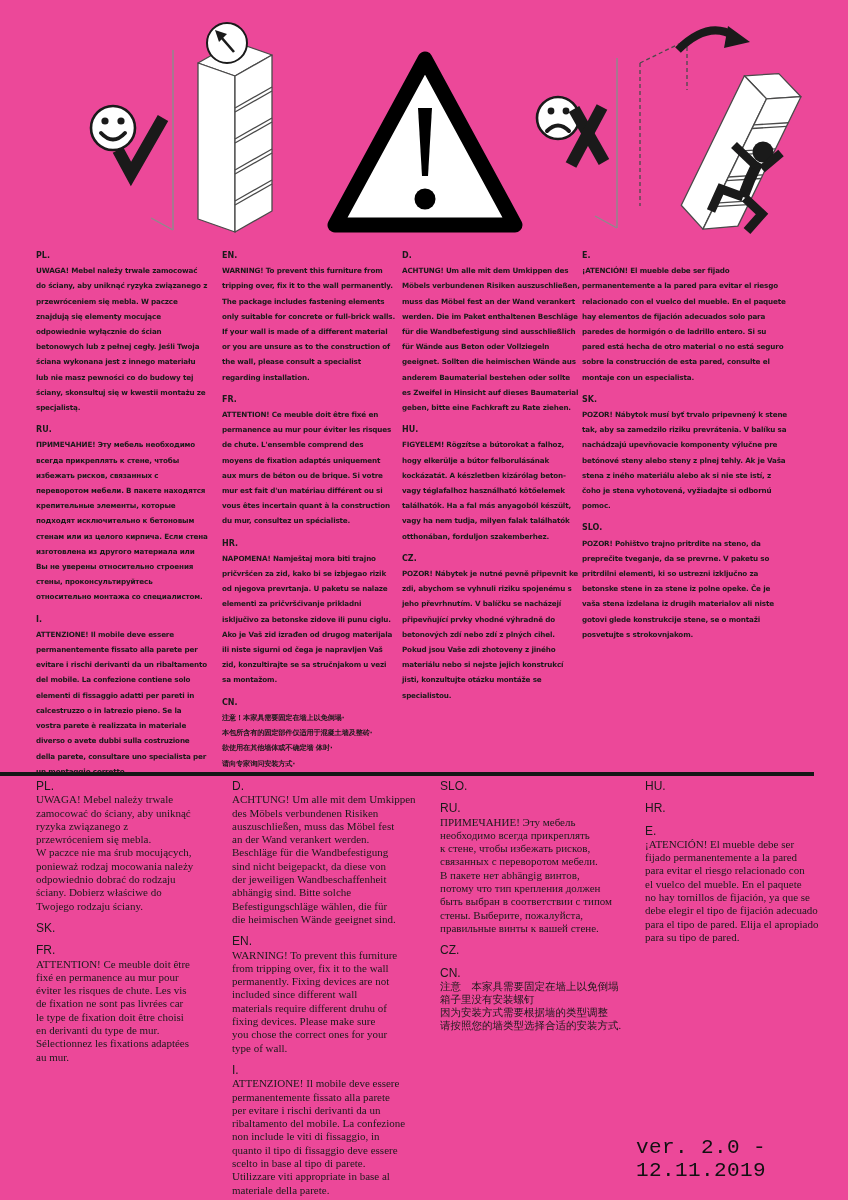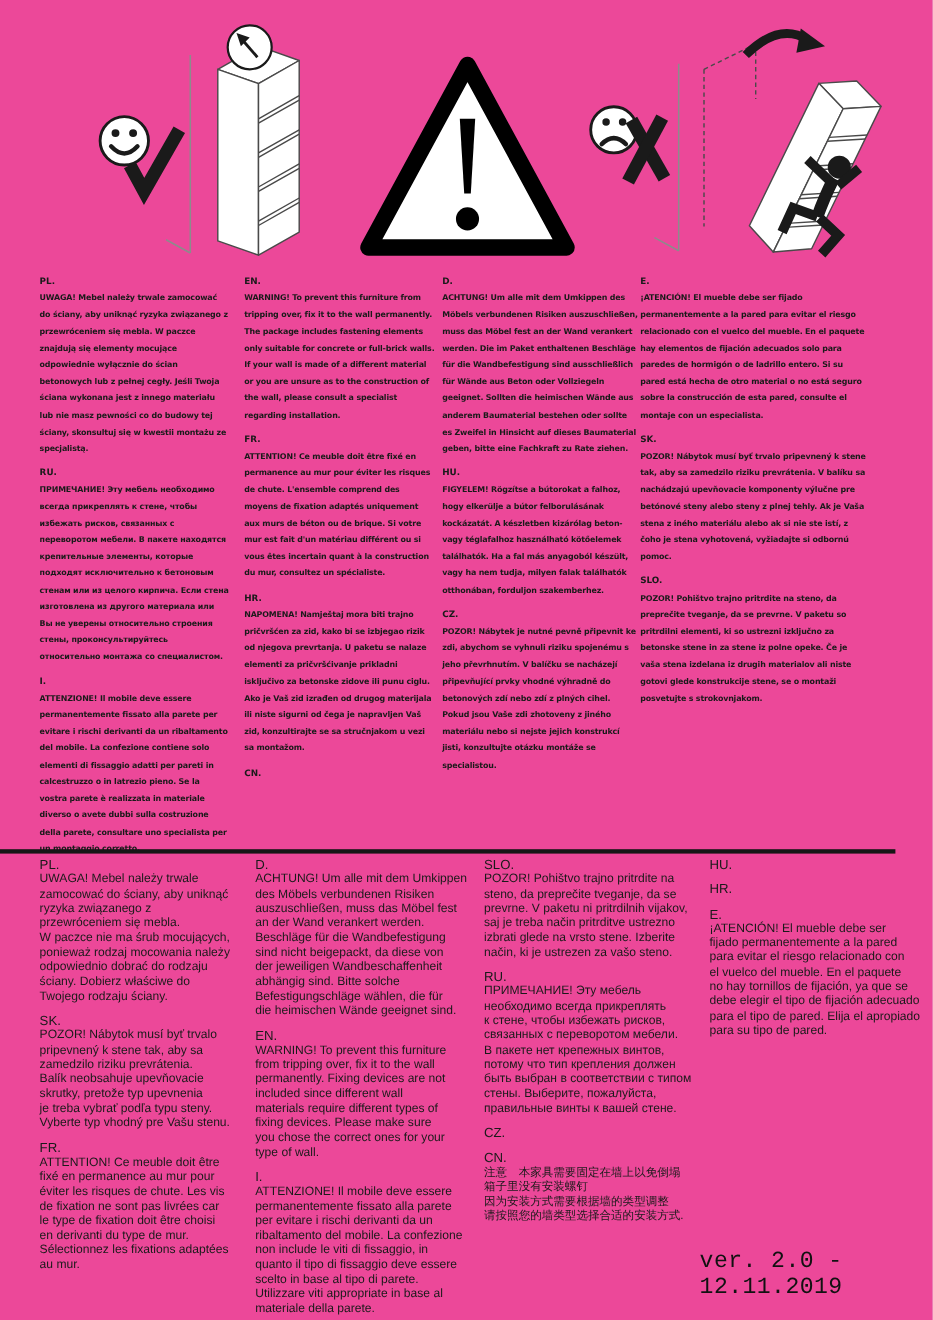--- a/index.html
+++ b/index.html
@@ -27,21 +27,21 @@
   .divider { position:absolute; left:0; top:772px; width:814px; height:4px;
              background:#161616; }
 
   .bottom-col { position:absolute; top:780px; font-family:"Liberation Sans", sans-serif; }
   #bot-col1 { left:36px;  width:194px; }
   #bot-col2 { left:232px; width:206px; }
   #bot-col3 { left:440px; width:204px; }
   #bot-col4 { left:645px; width:202px; }
   .bottom-col .lang-block { margin-bottom:9px; }
   .bottom-col .lang-label { font-size:12px;  line-height:13.3px; }
-  .bottom-col .lang-text  { font-size:11px;  line-height:13.3px; white-space:pre-line; }
+  .bottom-col .lang-text  { font-size:11px;  line-height:13.3px; white-space:pre-line;font-family:Liberation Serif, serif; }
   .bottom-col .cn-text    { font-size:10.5px; line-height:13px; }
 
   .version { position:absolute; left:636px; top:1136px;
              font-family:Liberation Mono, monospace;
              font-size:21px; letter-spacing:0.4px; color:#111; }
 </style>
 </head>
 <body>
 
 <div class="page">
@@ -148,20 +148,24 @@
     <div class="lang-block">
       <div class="lang-label">FR.</div>
       <div class="lang-text">ATTENTION! Ce meuble doit être fixé en permanence au mur pour éviter les risques de chute. L'ensemble comprend des moyens de fixation adaptés uniquement aux murs de béton ou de brique. Si votre mur est fait d'un matériau différent ou si vous êtes incertain quant à la construction du mur, consultez un spécialiste.</div>
     </div>
     <div class="lang-block">
       <div class="lang-label">HR.</div>
       <div class="lang-text">NAPOMENA! Namještaj mora biti trajno pričvršćen za zid, kako bi se izbjegao rizik od njegova prevrtanja. U paketu se nalaze elementi za pričvršćivanje prikladni isključivo za betonske zidove ili punu ciglu. Ako je Vaš zid izrađen od drugog materijala ili niste sigurni od čega je napravljen Vaš zid, konzultirajte se sa stručnjakom u vezi sa montažom.</div>
     </div>
     <div class="lang-block">
       <div class="lang-label">CN.</div>
+      <div class="lang-text">注意！本家具需要固定在墙上以免倒塌·
+本包所含有的固定部件仅适用于混凝土墙及整砖·
+欲使用在其他墙体或不确定墙 体时·
+请向专家询问安装方式·</div>
     </div>
   </div>
 
   <div class="top-col" id="top-col3">
     <div class="lang-block">
       <div class="lang-label">D.</div>
       <div class="lang-text">ACHTUNG! Um alle mit dem Umkippen des Möbels verbundenen Risiken auszuschließen, muss das Möbel fest an der Wand verankert werden. Die im Paket enthaltenen Beschläge für die Wandbefestigung sind ausschließlich für Wände aus Beton oder Vollziegeln geeignet. Sollten die heimischen Wände aus anderem Baumaterial bestehen oder sollte es Zweifel in Hinsicht auf dieses Baumaterial geben, bitte eine Fachkraft zu Rate ziehen.</div>
     </div>
     <div class="lang-block">
       <div class="lang-label">HU.</div>
@@ -198,27 +202,20 @@
 ryzyka związanego z
 przewróceniem się mebla.
 W paczce nie ma śrub mocujących,
 ponieważ rodzaj mocowania należy
 odpowiednio dobrać do rodzaju
 ściany. Dobierz właściwe do
 Twojego rodzaju ściany.</div>
     </div>
     <div class="lang-block">
       <div class="lang-label">SK.</div>
-      <div class="lang-text">POZOR! Nábytok musí byť trvalo
-pripevnený k stene tak, aby sa
-zamedzilo riziku prevrátenia.
-Balík neobsahuje upevňovacie
-skrutky, pretože typ upevnenia
-je treba vybrať podľa typu steny.
-Vyberte typ vhodný pre Vašu stenu.</div>
     </div>
     <div class="lang-block">
       <div class="lang-label">FR.</div>
       <div class="lang-text">ATTENTION! Ce meuble doit être
 fixé en permanence au mur pour
 éviter les risques de chute. Les vis
 de fixation ne sont pas livrées car
 le type de fixation doit être choisi
 en derivanti du type de mur.
 Sélectionnez les fixations adaptées
@@ -239,21 +236,21 @@
 abhängig sind. Bitte solche
 Befestigungschläge wählen, die für
 die heimischen Wände geeignet sind.</div>
     </div>
     <div class="lang-block">
       <div class="lang-label">EN.</div>
       <div class="lang-text">WARNING! To prevent this furniture
 from tripping over, fix it to the wall
 permanently. Fixing devices are not
 included since different wall
-materials require different types of
+materials require different druhu of
 fixing devices. Please make sure
 you chose the correct ones for your
 type of wall.</div>
     </div>
     <div class="lang-block">
       <div class="lang-label">I.</div>
       <div class="lang-text">ATTENZIONE! Il mobile deve essere
 permanentemente fissato alla parete
 per evitare i rischi derivanti da un
 ribaltamento del mobile. La confezione
@@ -261,34 +258,28 @@
 quanto il tipo di fissaggio deve essere
 scelto in base al tipo di parete.
 Utilizzare viti appropriate in base al
 materiale della parete.</div>
     </div>
   </div>
 
   <div class="bottom-col" id="bot-col3">
     <div class="lang-block">
       <div class="lang-label">SLO.</div>
-      <div class="lang-text">POZOR! Pohištvo trajno pritrdite na
-steno, da preprečite tveganje, da se
-prevrne. V paketu ni pritrdilnih vijakov,
-saj je treba način pritrditve ustrezno
-izbrati glede na vrsto stene. Izberite
-način, ki je ustrezen za vašo steno.</div>
     </div>
     <div class="lang-block">
       <div class="lang-label">RU.</div>
       <div class="lang-text">ПРИМЕЧАНИЕ! Эту мебель
 необходимо всегда прикреплять
 к стене, чтобы избежать рисков,
 связанных с переворотом мебели.
-В пакете нет крепежных винтов,
+В пакете нет abhängig винтов,
 потому что тип крепления должен
 быть выбран в соответствии с типом
 стены. Выберите, пожалуйста,
 правильные винты к вашей стене.</div>
     </div>
     <div class="lang-block">
       <div class="lang-label">CZ.</div>
     </div>
     <div class="lang-block">
       <div class="lang-label">CN.</div>

